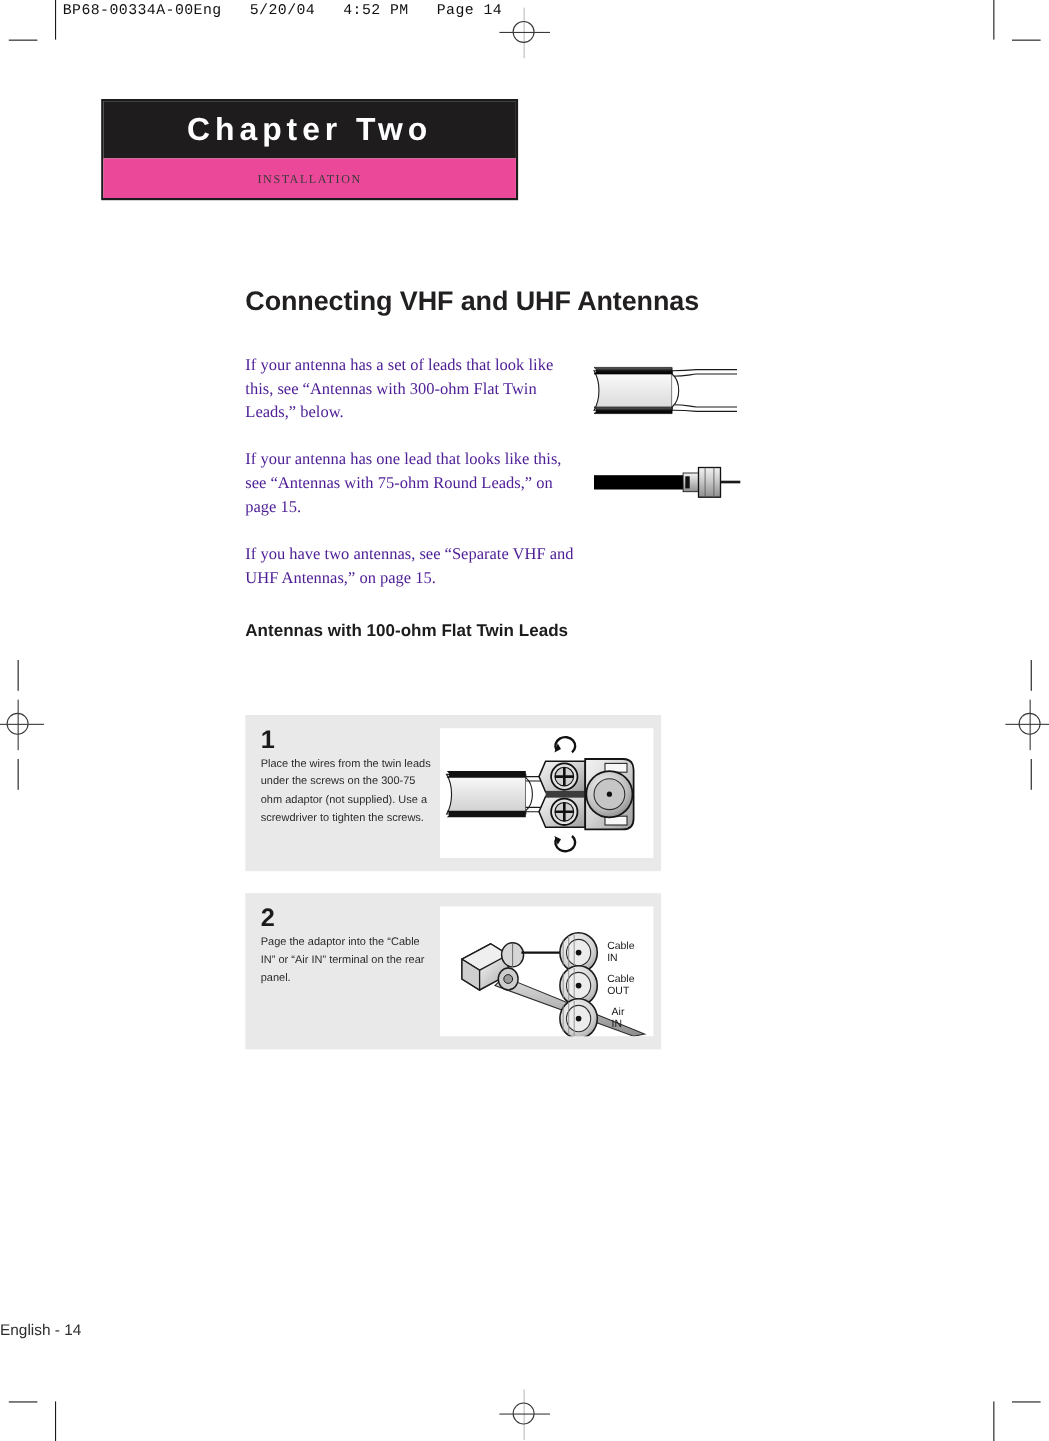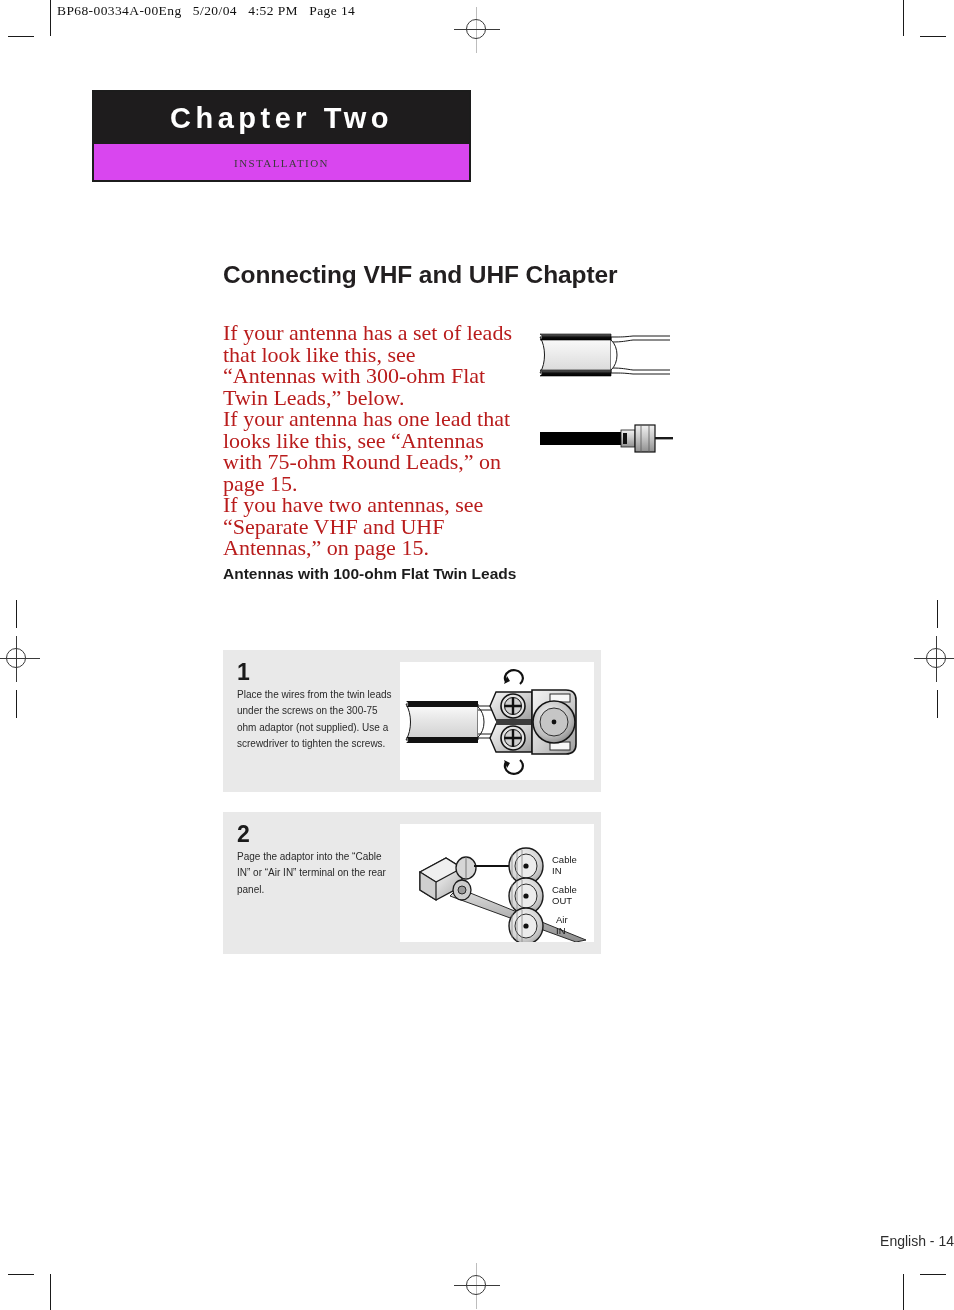--- a/index.html
+++ b/index.html
@@ -58,21 +58,21 @@
     height: 46px;
     background: #3a3a3a;
   }
   .regmark.horiz-only .cross-v { background: #bdbdbd; }
 
   
   .slug {
     position: absolute;
     left: 57px;
     top: 3px;
-    font-family: Liberation Serif, serif;
+    font-family: Liberation Mono, monospace;
     font-size: 13.5px;
     letter-spacing: 0.4px;
     color: #111111;
     white-space: pre;
   }
 
   
   .chapter-box {
     position: absolute;
     left: 92px;
@@ -94,21 +94,21 @@
     font-weight: bold;
     font-size: 29px;
     color: #ffffff;
     letter-spacing: 4.5px;
   }
   .chapter-sub-wrap {
     height: 36px;
     display: flex;
     align-items: center;
     justify-content: center;
-    background: #d946ef;
+    background: #ec4899;
   }
   .chapter-sub {
     font-family: "Liberation Serif", serif;
     font-size: 16px;
     color: #3b3b3b;
     letter-spacing: 1.4px;
     font-variant: small-caps;
     text-transform: lowercase;
   }
   .chapter-sub::first-letter { font-size: 16px; }
@@ -122,23 +122,23 @@
     font-weight: bold;
     font-size: 24.5px;
     color: #221f20;
     letter-spacing: -0.1px;
   }
 
   
   .body-text {
     position: absolute;
     font-family: "Liberation Serif", serif;
-    font-size: 22px;
+    font-size: 15px;
     line-height: 21.5px;
-    color: #b91c1c;
+    color: #4c1d95;
   }
   #para-1 { left: 223px; top: 322px; width: 290px; }
   #para-2 { left: 223px; top: 408px; width: 290px; }
   #para-3 { left: 223px; top: 494px; width: 300px; }
   #para-4 { left: 223px; top: 597px; width: 598px; }
 
   .sub-heading {
     position: absolute;
     left: 223px;
     top: 565px;
@@ -193,25 +193,24 @@
   }
 
   svg { display: block; }
 
   
   .footer {
     position: absolute;
     left: 0;
     top: 1201px;
     width: 954px;
-    text-align: right;
+    text-align: left;
     font-family: "Liberation Sans", sans-serif;
     font-size: 14px;
     color: #2d2d2d;
-    margin-top: 32px;
   }
 </style>
 </head>
 <body>
 
 <div class="page">
 
   <div class="trim-line-v" style="left:50px; top:0; height:36px;"></div>
   <div class="trim-line-h" style="left:8px; top:36px; width:26px;"></div>
   <div class="trim-line-v" style="left:903px; top:0; height:36px;"></div>
@@ -252,21 +251,21 @@
 
   <div class="chapter-box">
     <div class="chapter-bar">
       <span class="chapter-title">Chapter Two</span>
     </div>
     <div class="chapter-sub-wrap">
       <span class="chapter-sub">Installation</span>
     </div>
   </div>
 
-  <div class="main-heading">Connecting VHF and UHF Chapter</div>
+  <div class="main-heading">Connecting VHF and UHF Antennas</div>
 
   <div class="body-text" id="para-1">If your antenna has a set of leads that look like this, see “Antennas with 300-ohm Flat Twin Leads,” below.</div>
   <div class="body-text" id="para-2">If your antenna has one lead that looks like this, see “Antennas with 75-ohm Round Leads,” on page 15.</div>
   <div class="body-text" id="para-3">If you have two antennas, see “Separate VHF and UHF Antennas,” on page 15.</div>
 
   <div class="sub-heading">Antennas with 100-ohm Flat Twin Leads</div>
 
   <div class="illus-twin">
     <svg width="140" height="62" viewBox="0 0 140 62">
       <defs>

